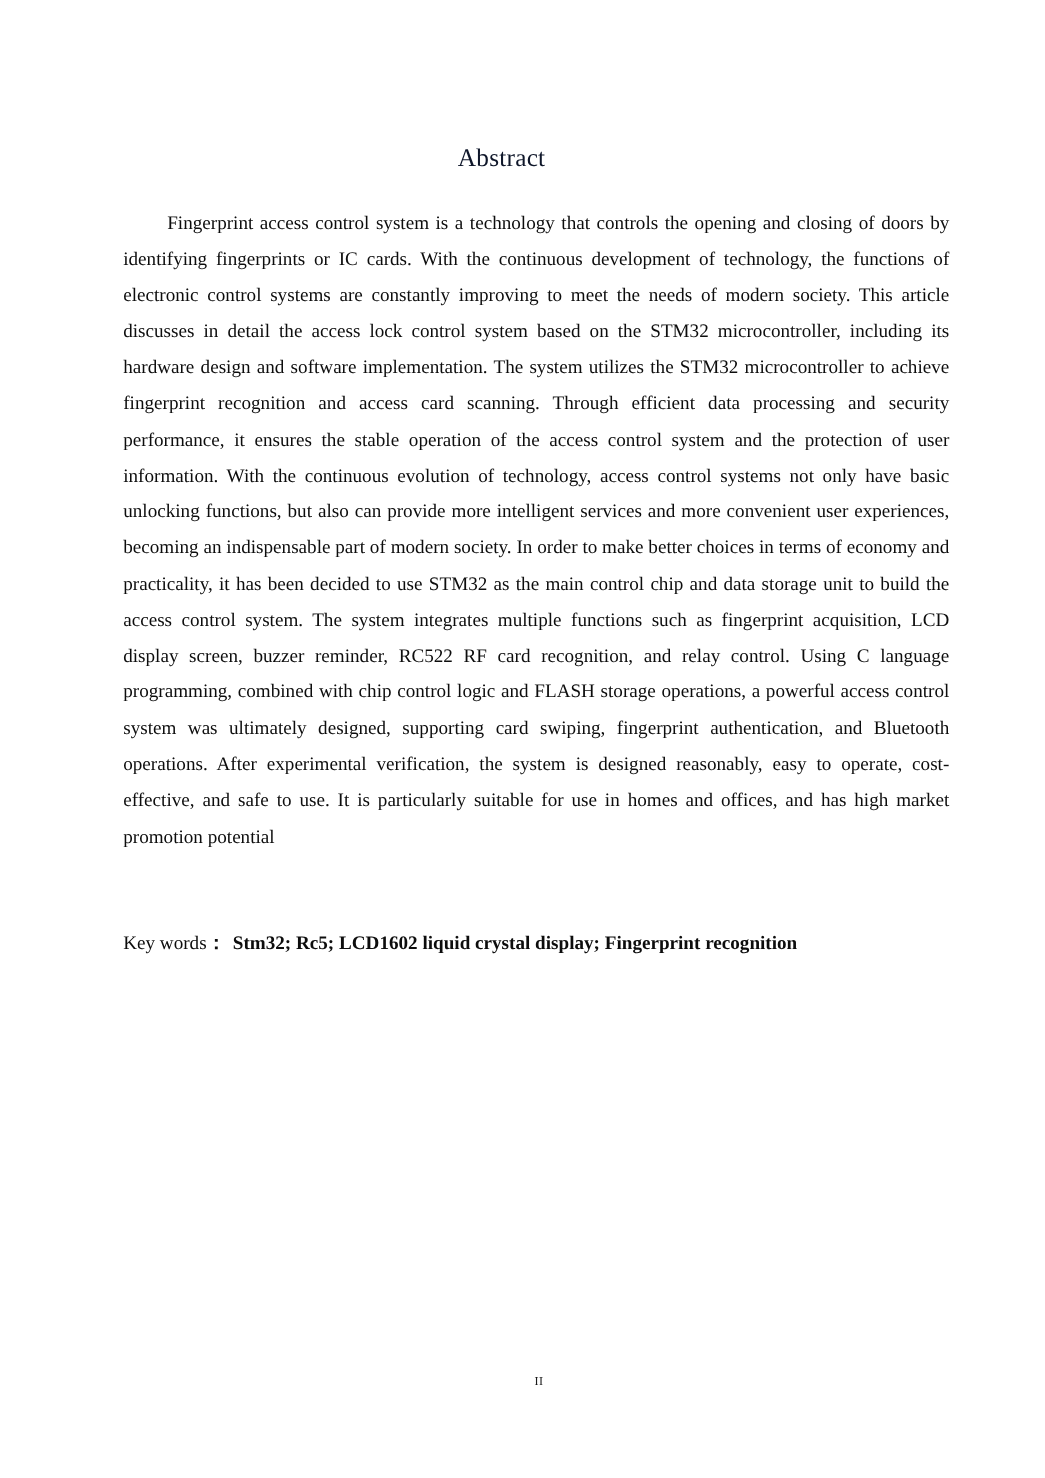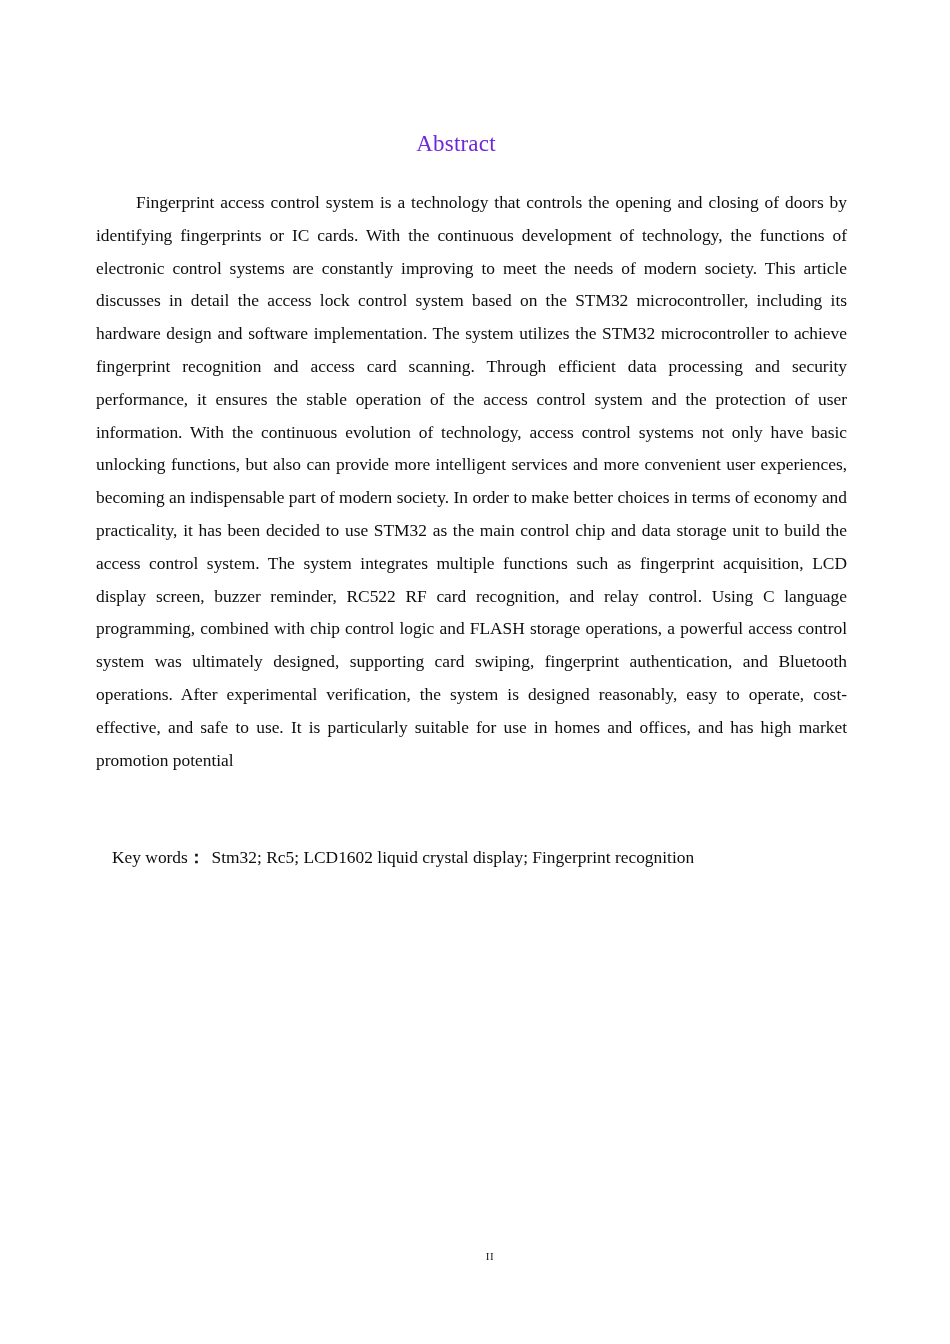--- a/index.html
+++ b/index.html
@@ -27,28 +27,28 @@
   .doc-title {
     position: absolute;
     top: 113px;
     left: 0;
     width: 912px;
     text-align: center;
     font-size: 23px;
     line-height: 32px;
     font-weight: 400;
     letter-spacing: 0.2px;
-    color: #6d28d9;
+    color: #0f172a;
   }
 
   
   .body-block {
     position: absolute;
     top: 186px;
-    left: 96px;
+    left: 112px;
     width: 751px;
   }
 
   .abstract-paragraph {
     margin: 0;
     font-size: 17.4px;
     line-height: 32.8px;
     text-align: justify;
     text-justify: inter-word;
     text-indent: 40px;
@@ -70,21 +70,21 @@
     white-space: nowrap;
   }
   .keywords-label {
     font-weight: normal;
   }
   .keywords-colon {
     font-weight: bold;
     padding-right: 2px;
   }
   .keywords-value {
-    font-weight: 400;
+    font-weight: 700;
   }
 
   
   .page-number {
     position: absolute;
     top: 1246px;
     left: 0;
     width: 950px;
     text-align: center;
     font-size: 11px;

